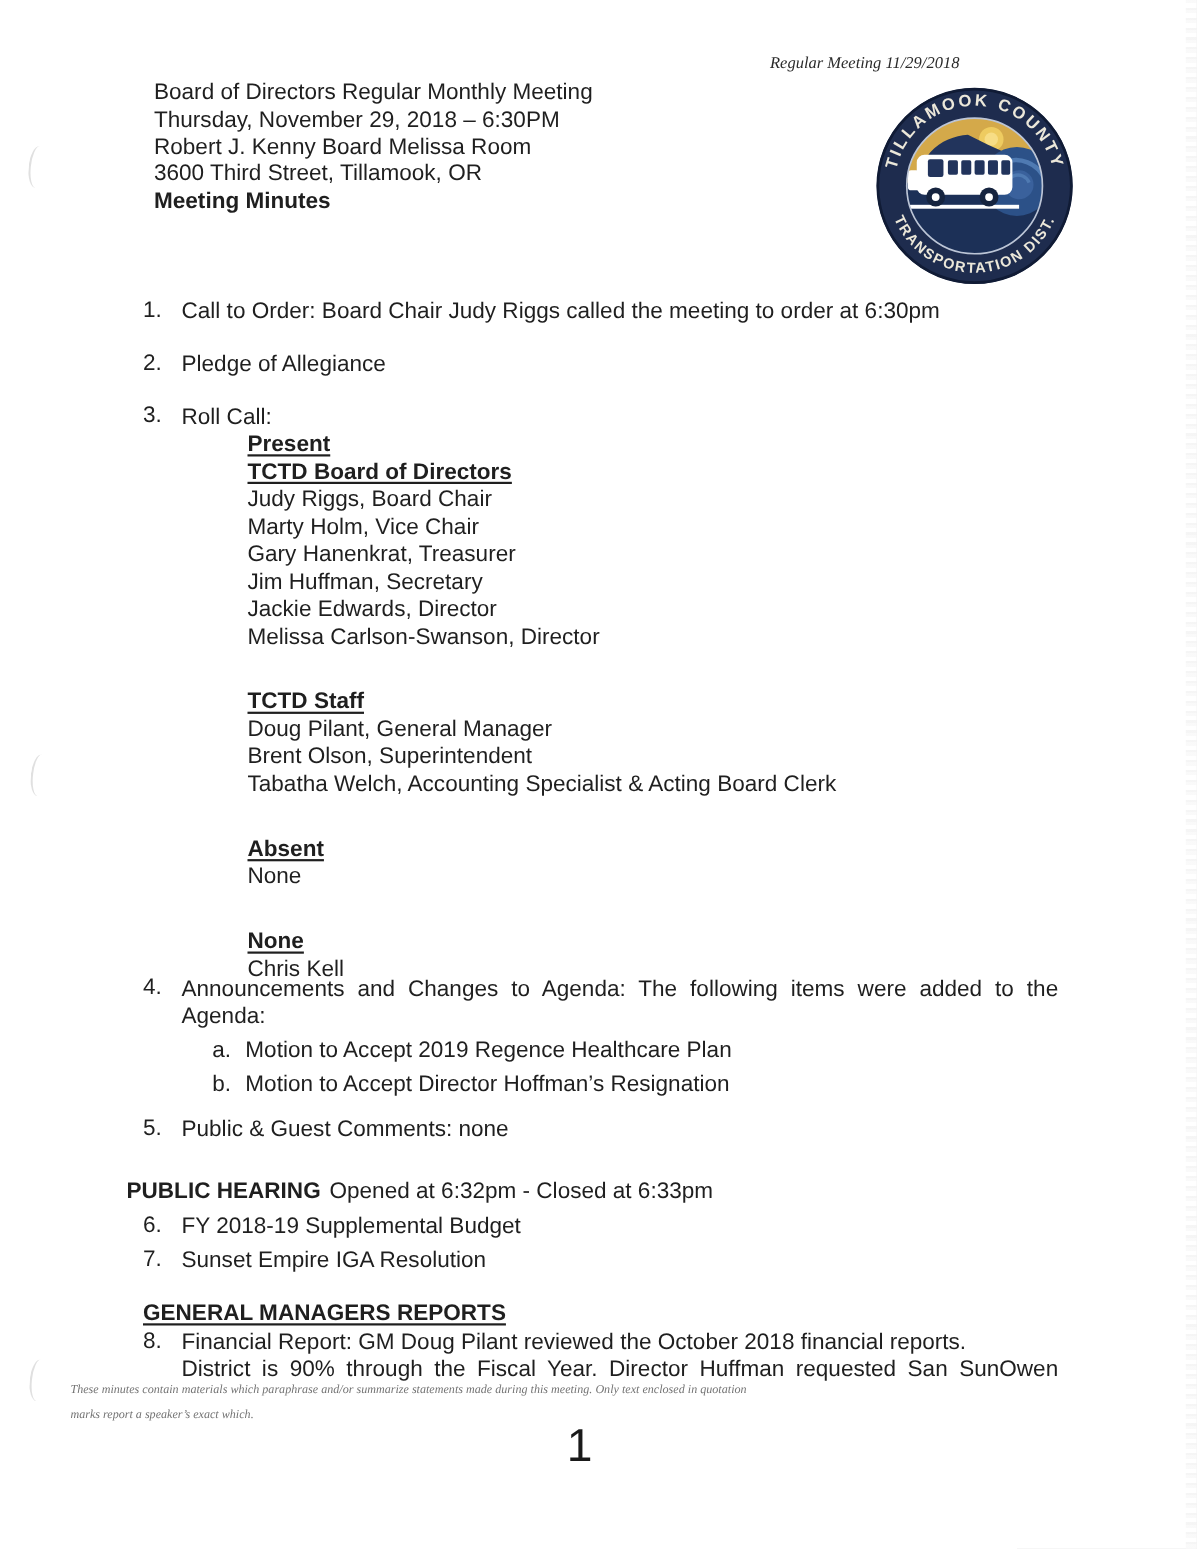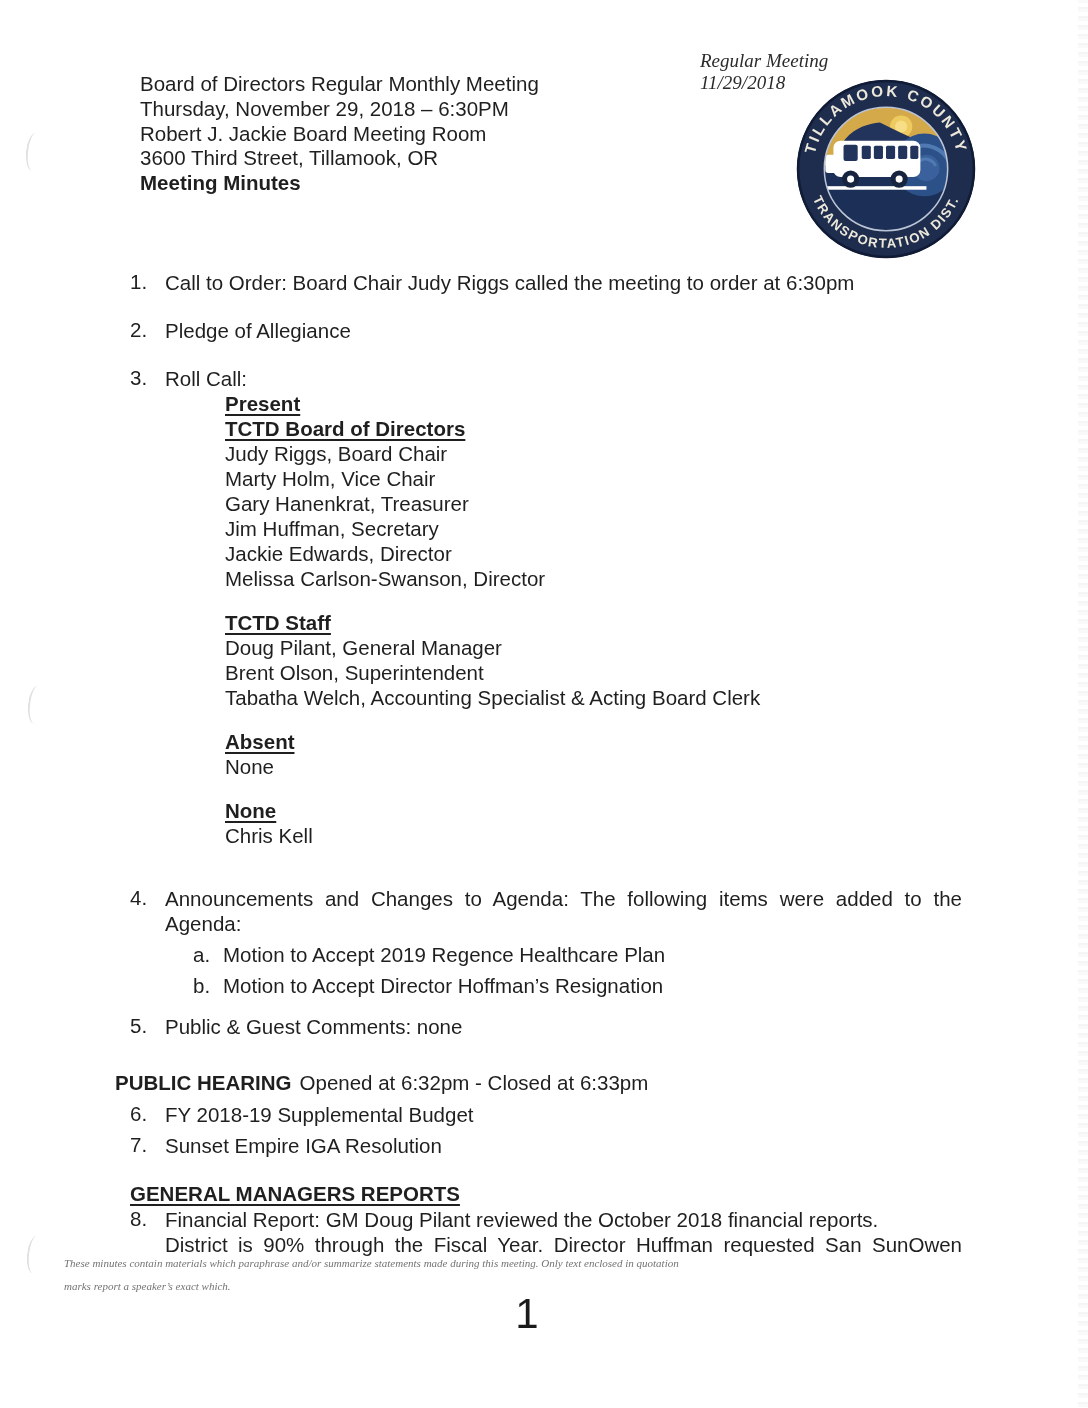--- a/index.html
+++ b/index.html
@@ -13,31 +13,31 @@
     color:#1f1f1f;
     overflow:hidden;
   }
   .abs{position:absolute;}
   .b{font-weight:bold;}
   .bu{font-weight:bold;text-decoration:underline;text-decoration-thickness:2px;text-underline-offset:3px;}
   .serif-italic{font-family:"Liberation Serif","DejaVu Serif",serif;font-style:italic;}
 
   
   .header-block{left:140px;top:72px;line-height:24.8px;}
-  .top-note{left:700px;top:50px;width:215px;font-size:19px;color:#2b2b2b;}
+  .top-note{left:700px;top:50px;width:215px;font-size:15px;color:#2b2b2b;}
 
   
   .row{display:flex;width:832px;}
   .row .num{width:35px;flex:none;}
   .row .itext{flex:1;line-height:25px;}
   .justify-last{text-align:justify;text-align-last:justify;}
 
   
   .rollcall{left:225px;top:391px;line-height:25px;width:640px;}
-  .rc-gap{margin-top:19px;}
+  .rc-gap{margin-top:34px;}
 
   
   .subrow{display:flex;}
   .subrow .snum{width:30px;flex:none;}
 
   
   .footer-disclaimer{left:64px;top:1252px;width:960px;text-align:left;font-size:11px;line-height:23px;color:#737373;}
   .page-number{left:0;top:1290px;width:1054px;text-align:center;font-size:42px;color:#1a1a1a;}
 
   
@@ -62,21 +62,21 @@
   <div class="abs scan-mark" style="left:26px;top:133px;"></div>
   <div class="abs scan-mark" style="left:28px;top:686px;"></div>
   <div class="abs scan-mark" style="left:27px;top:1236px;"></div>
   <div class="abs edge-noise"></div>
 
   <div class="abs top-note serif-italic">Regular Meeting 11/29/2018</div>
 
   <div class="abs header-block">
     <div>Board of Directors Regular Monthly Meeting</div>
     <div>Thursday, November 29, 2018 – 6:30PM</div>
-    <div>Robert J. Jackie Board Meeting Room</div>
+    <div>Robert J. Kenny Board Melissa Room</div>
     <div>3600 Third Street, Tillamook, OR</div>
     <div class="b">Meeting Minutes</div>
   </div>
 
   <div class="abs" style="left:795px;top:78px;width:182px;height:182px;">
     <svg viewBox="0 0 180 180" width="182" height="182">
       <defs>
         <clipPath id="sceneClip">
             <circle cx="90" cy="90" r="61"></circle>
           </clipPath>

